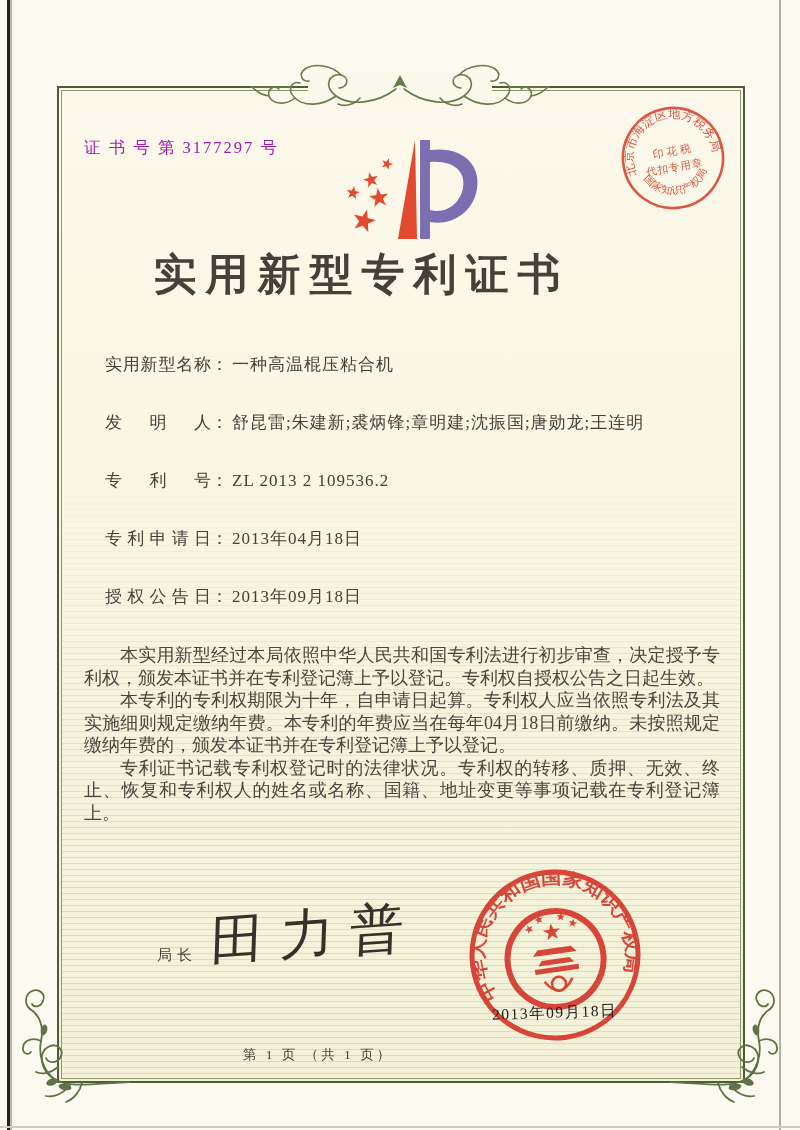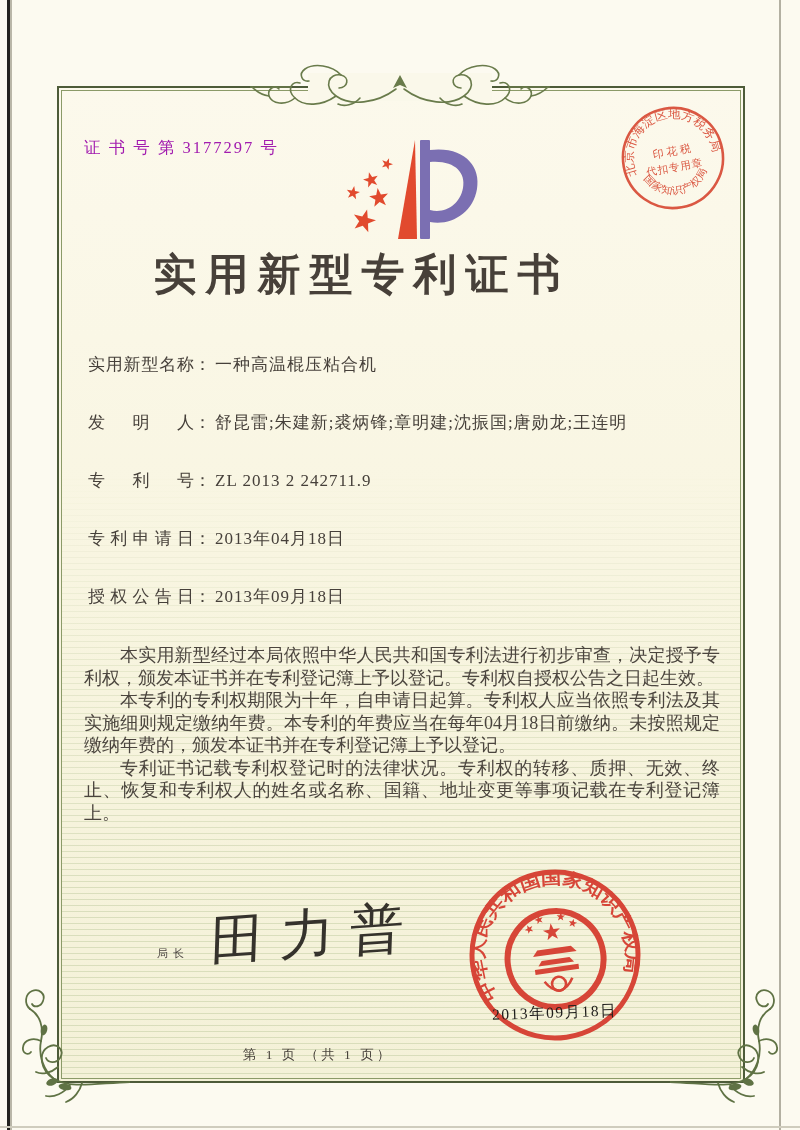--- a/index.html
+++ b/index.html
@@ -41,29 +41,29 @@
   .logo{position:absolute;left:338px;top:136px;width:150px;height:115px;}
 
   .tax-stamp{position:absolute;left:618px;top:103px;width:110px;height:110px;transform:rotate(-10deg);opacity:.92;}
 
   .title{
     position:absolute;left:0;top:246px;width:723px;text-align:center;
     font-size:43px;font-weight:600;letter-spacing:9px;color:#474039;margin:0;
   }
 
   .fields{position:absolute;left:88px;top:353px;width:620px;}
-  .field{height:22px;margin-bottom:36px;font-size:17px;color:#46403a;white-space:nowrap;}
+  .field{height:22px;margin-bottom:36px;font-size:17px;color:#46403a;white-space:nowrap;margin-left:17px;}
   .flabel{display:inline-block;width:106px;text-align:justify;text-align-last:justify;vertical-align:bottom;}
   .colon{display:inline-block;margin-right:4px;}
   .fvalue{letter-spacing:1px;}
 
   .paras{position:absolute;left:84px;top:644px;width:636px;font-size:18px;line-height:22.5px;color:#4b453e;text-align:justify;}
   .paras p{margin:0;text-indent:2em;}
 
-  .director{position:absolute;left:157px;top:946px;font-size:11px;letter-spacing:5px;color:#4a4440;}
+  .director{position:absolute;left:157px;top:946px;font-size:15px;letter-spacing:5px;color:#4a4440;}
   .signature{
     position:absolute;left:210px;top:898px;font-size:54px;letter-spacing:16px;
     color:#35322c;transform:rotate(-4deg) skewX(-6deg);font-weight:500;white-space:nowrap;
   }
 
   .seal{position:absolute;left:460px;top:860px;width:190px;height:190px;transform:rotate(-8deg);opacity:.93;}
   .seal-date{
     position:absolute;left:492px;top:1002px;width:160px;font-size:15.5px;letter-spacing:1.5px;
     color:#1f1e1c;transform:rotate(-2deg);white-space:nowrap;
   }
@@ -178,21 +178,21 @@
   <h1 class="title">实用新型专利证书</h1>
 
   <div class="fields">
     <div class="field">
       <span class="flabel">实用新型名称</span><span class="colon">：</span><span class="fvalue">一种高温棍压粘合机</span>
     </div>
     <div class="field">
       <span class="flabel">发明人</span><span class="colon">：</span><span class="fvalue">舒昆雷;朱建新;裘炳锋;章明建;沈振国;唐勋龙;王连明</span>
     </div>
     <div class="field">
-      <span class="flabel">专利号</span><span class="colon">：</span><span class="fvalue">ZL 2013 2 242711.9</span>
+      <span class="flabel">专利号</span><span class="colon">：</span><span class="fvalue">ZL 2013 2 109536.2</span>
     </div>
     <div class="field">
       <span class="flabel">专利申请日</span><span class="colon">：</span><span class="fvalue">2013年04月18日</span>
     </div>
     <div class="field">
       <span class="flabel">授权公告日</span><span class="colon">：</span><span class="fvalue">2013年09月18日</span>
     </div>
   </div>
 
   <div class="paras">

